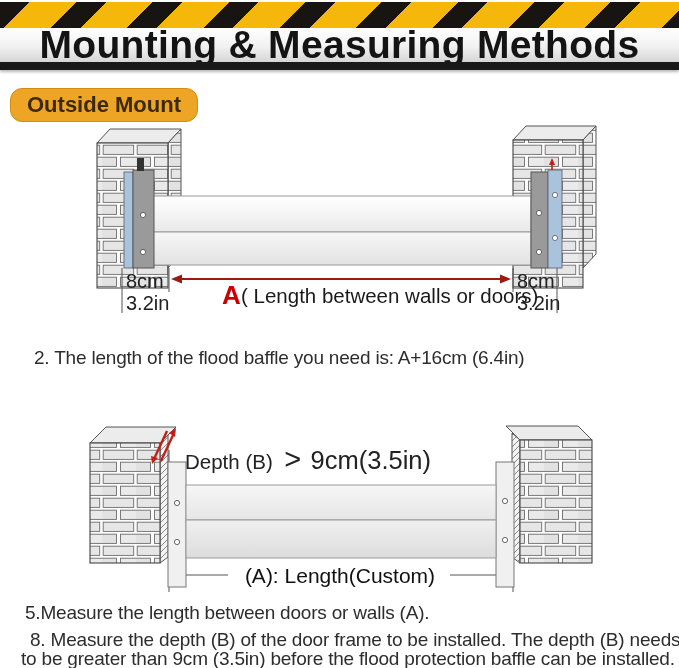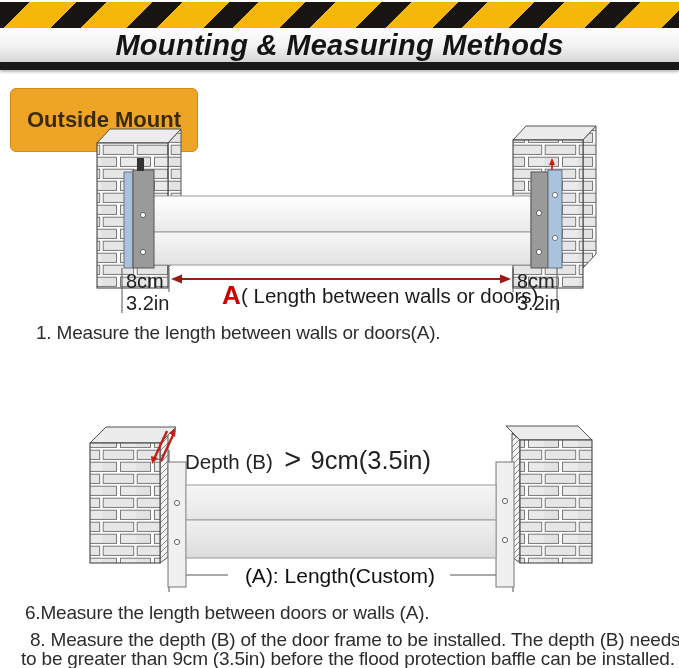--- a/index.html
+++ b/index.html
@@ -5,27 +5,27 @@
   html,body{margin:0;padding:0;background:#fff;}
   body{width:679px;height:668px;font-family:"Liberation Sans",sans-serif;}
   .stage{position:relative;width:679px;height:668px;background:#fff;overflow:hidden;}
 
   .hazard{position:absolute;top:0;left:0;right:0;height:28px;
     background:repeating-linear-gradient(135deg,#171411 0 21px,#f5b70a 21px 54px);
     border-top:2px solid #fff;}
   .banner{position:absolute;top:28px;left:0;right:0;height:34px;
     background:linear-gradient(180deg,#ffffff 0%,#f1f1f1 55%,#d6d6d6 100%);
     text-align:center;}
-  .banner-title{line-height:34px;font-size:29px;font-weight:700;color:#141414;letter-spacing:.3px;font-style:italic;}
+  .banner-title{line-height:34px;font-size:39px;font-weight:700;color:#141414;letter-spacing:.3px;}
   .banner-bar{position:absolute;top:62px;left:0;right:0;height:8px;background:#191919;
     box-shadow:0 2px 3px rgba(0,0,0,.28);}
 
   .mount-label{position:absolute;left:10px;display:inline-block;
-    background:#eea525;border:1px solid #d28d12;border-radius:6px;
-    padding:18px 16px;font-size:22px;font-weight:600;color:#3a2a05;}
+    background:#eea525;border:1px solid #d28d12;border-radius:12px;
+    padding:3px 16px;font-size:22px;font-weight:600;color:#3a2a05;}
   .lbl-outside{top:88px;}
   .lbl-inside{top:386px;}
 
   svg.diagram{position:absolute;left:0;}
   .dia-outside{top:120px;}
   .dia-inside{top:425px;}
 
   .step{position:absolute;font-size:19px;color:#2d2d2d;letter-spacing:-.2px;white-space:nowrap;}
   .s-o1{left:36px;top:322px;}
   .s-o2{left:34px;top:347px;}
@@ -115,21 +115,21 @@
     </g>
 
     <text x="126" y="168" font-size="20" fill="#222">8cm</text>
     <text x="126" y="190" font-size="20" fill="#222">3.2in</text>
     <text x="517" y="168" font-size="20" fill="#222">8cm</text>
     <text x="517" y="190" font-size="20" fill="#222">3.2in</text>
     <text x="222" y="184" font-size="26" font-weight="bold" fill="#cc0000">A</text>
     <text x="241" y="183" font-size="20.5" fill="#1a1a1a">( Length between walls or doors)</text>
   </svg>
 
-  <div class="step s-o1">1. Measure the length between walls or doors(A).</div>
+  <div class="step s-o2">2. The length of the flood baffle you need is: A+16cm (6.4in)</div>
 
 
   <svg class="diagram dia-inside" width="679" height="175" viewBox="0 0 679 175">
     <defs>
       <pattern id="bkB" patternUnits="userSpaceOnUse" width="34" height="24">
         <rect width="34" height="24" fill="#fbfbfb"></rect>
         <rect x="1.2" y="1.2" width="30.5" height="9.2" fill="#e6e6e6" stroke="#6e6e6e" stroke-width="0.9"></rect>
         <rect x="-16" y="13.2" width="30.5" height="9.2" fill="#e2e2e2" stroke="#6e6e6e" stroke-width="0.9"></rect>
         <rect x="18.5" y="13.2" width="30.5" height="9.2" fill="#eaeaea" stroke="#6e6e6e" stroke-width="0.9"></rect>
       </pattern>
@@ -191,17 +191,17 @@
 
     <text y="44" fill="#222">
       <tspan x="185" font-size="20.5">Depth (B)</tspan>
       <tspan dx="7" font-size="29">&gt;</tspan>
       <tspan dx="5" font-size="25.5">9cm(3.5in)</tspan>
     </text>
 
     <text x="340" y="158" font-size="21" fill="#111" text-anchor="middle">(A): Length(Custom)</text>
   </svg>
 
-  <div class="step s-i1">6.Measure the length between doors or walls (A).</div>
+  <div class="step s-i1">5.Measure the length between doors or walls (A).</div>
   <div class="step s-i2">8. Measure the depth (B) of the door frame to be installed. The depth (B) needs</div>
   <div class="step s-i3">to be greater than 9cm (3.5in) before the flood protection baffle can be installed.</div>
 
 </div>
 
 </body></html>

